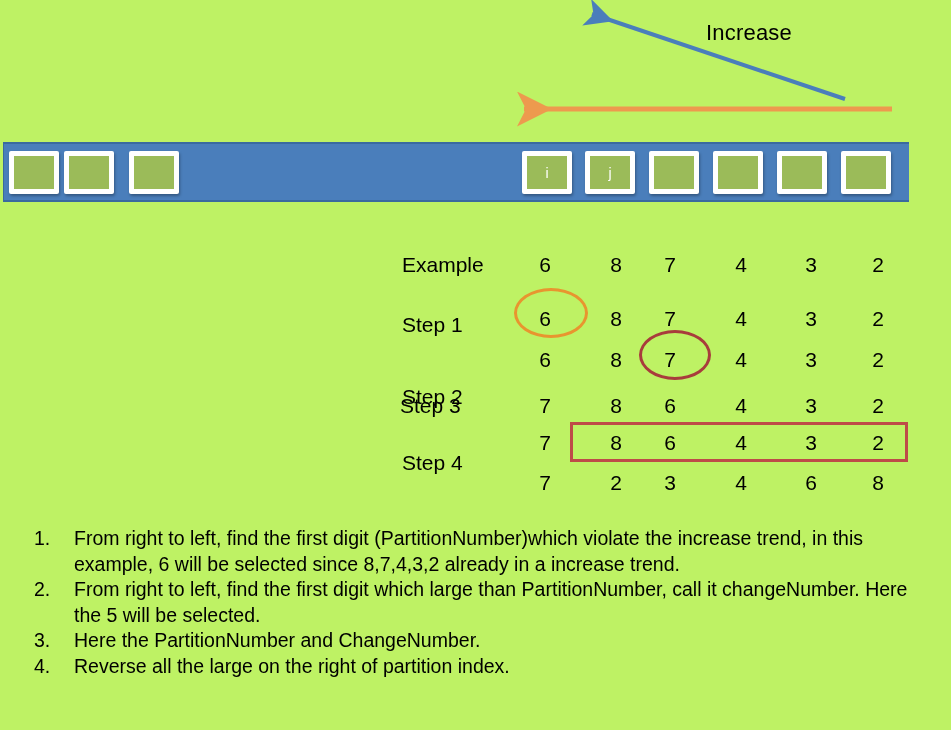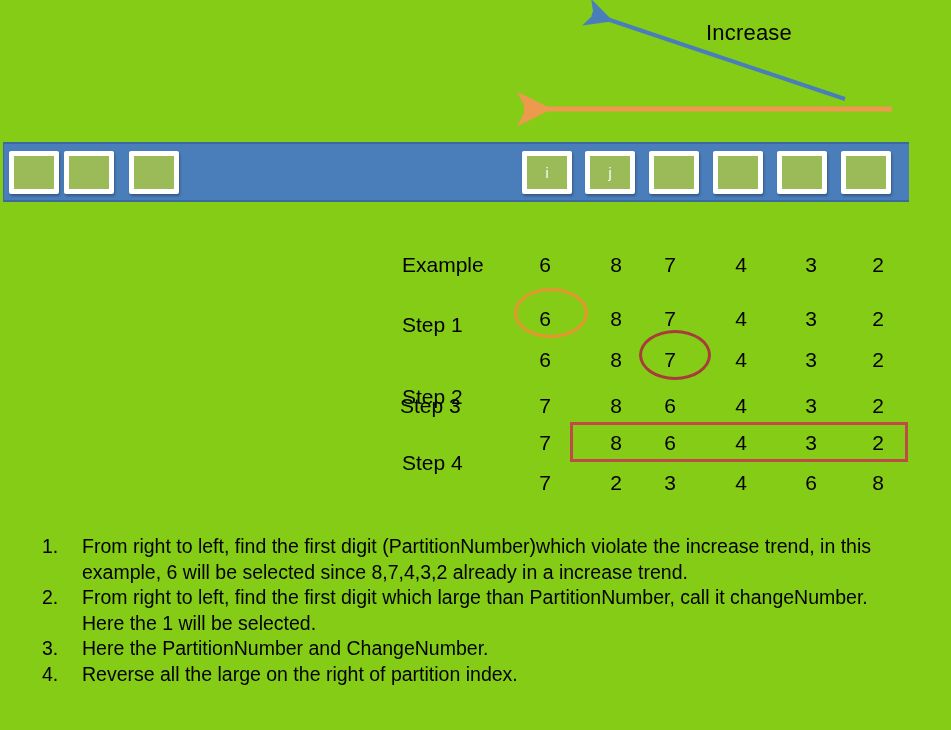--- a/index.html
+++ b/index.html
@@ -9,21 +9,21 @@
     background: #ffffff;
   }
   body {
     font-family: "Liberation Sans", sans-serif;
     color: #000000;
   }
   #slide {
     position: relative;
     width: 951px;
     height: 730px;
-    background: #84cc16;
+    background: #bef264;
     overflow: hidden;
   }
 
   
   #arrows-svg {
     position: absolute;
     left: 0;
     top: 0;
     width: 951px;
     height: 230px;
@@ -134,21 +134,21 @@
   }
 
   
   #steps-list {
     position: absolute;
     left: 20px;
     top: 518px;
     width: 905px;
   }
   #steps-list ol {
-    margin: 16px;
+    margin: 8px;
     padding: 0 0 0 46px;
     list-style: none;
     counter-reset: stepcounter;
   }
   #steps-list li {
     position: relative;
     font-size: 19.5px;
     line-height: 25.5px;
     color: #000000;
     margin: 0 0 0 0;
@@ -267,19 +267,19 @@
     <div class="digit" style="left:658px; top:471px;">3</div>
     <div class="digit" style="left:729px; top:471px;">4</div>
     <div class="digit" style="left:799px; top:471px;">6</div>
     <div class="digit" style="left:866px; top:471px;">8</div>
 
   </div>
 
   <div id="steps-list">
     <ol>
       <li>From right to left, find the first digit (PartitionNumber)which violate the increase trend, in this example, 6 will be selected since 8,7,4,3,2 already in a increase trend.</li>
-      <li>From right to left, find the first digit which large than PartitionNumber, call it changeNumber. Here the 1 will be selected.</li>
+      <li>From right to left, find the first digit which large than PartitionNumber, call it changeNumber. Here the 5 will be selected.</li>
       <li>Here the PartitionNumber and ChangeNumber.</li>
       <li>Reverse all the large on the right of partition index.</li>
     </ol>
   </div>
 
 </div>
 
 </body></html>

